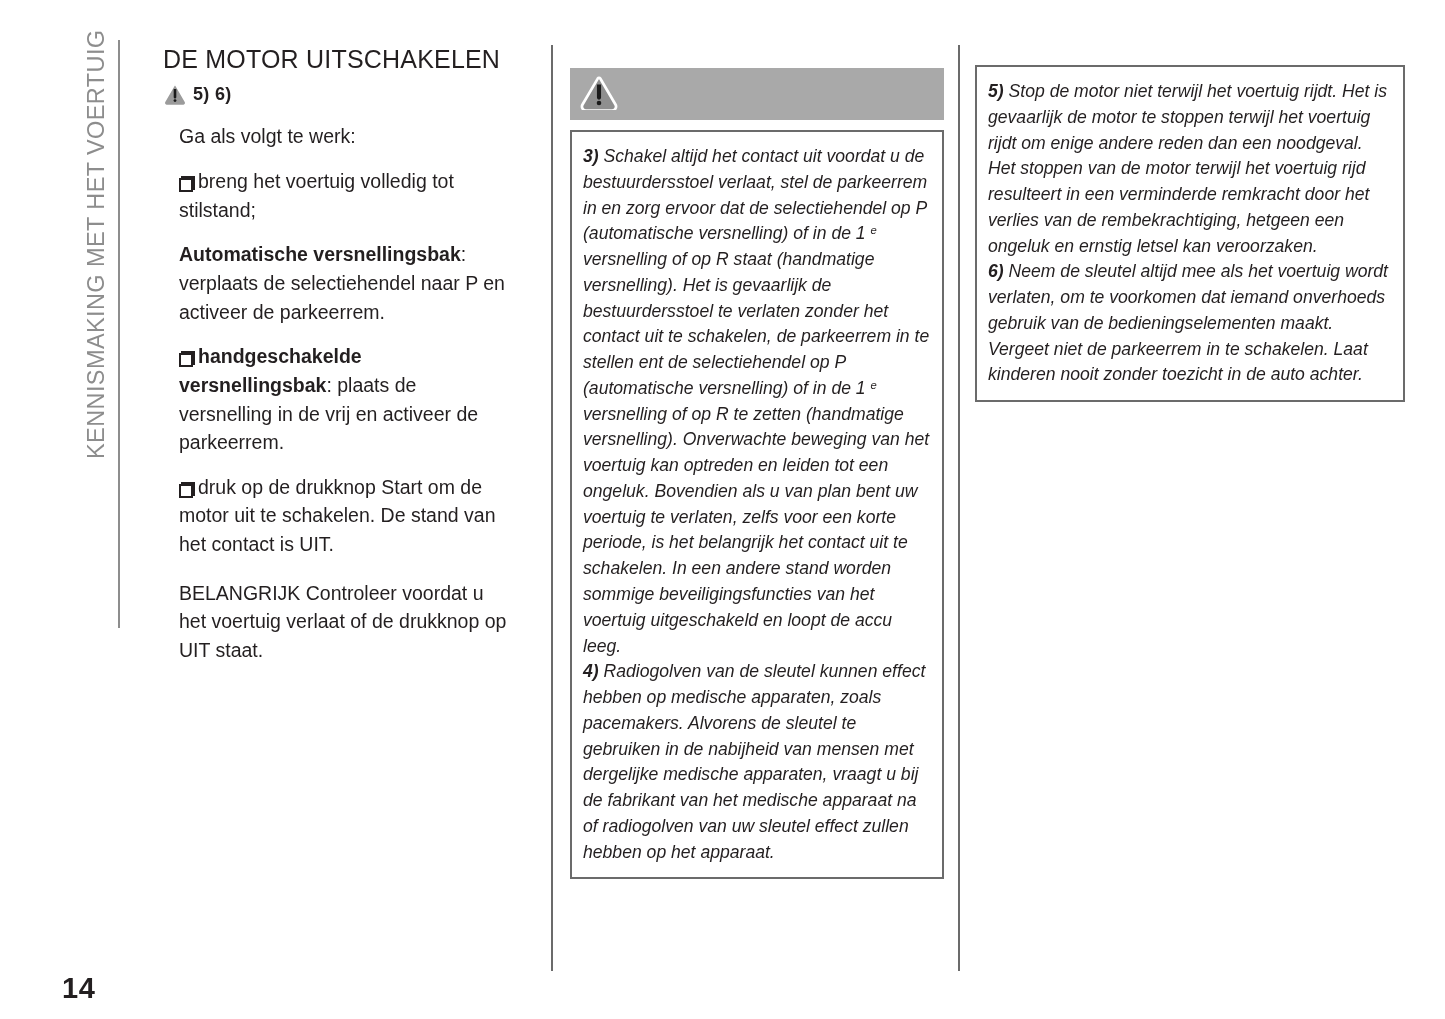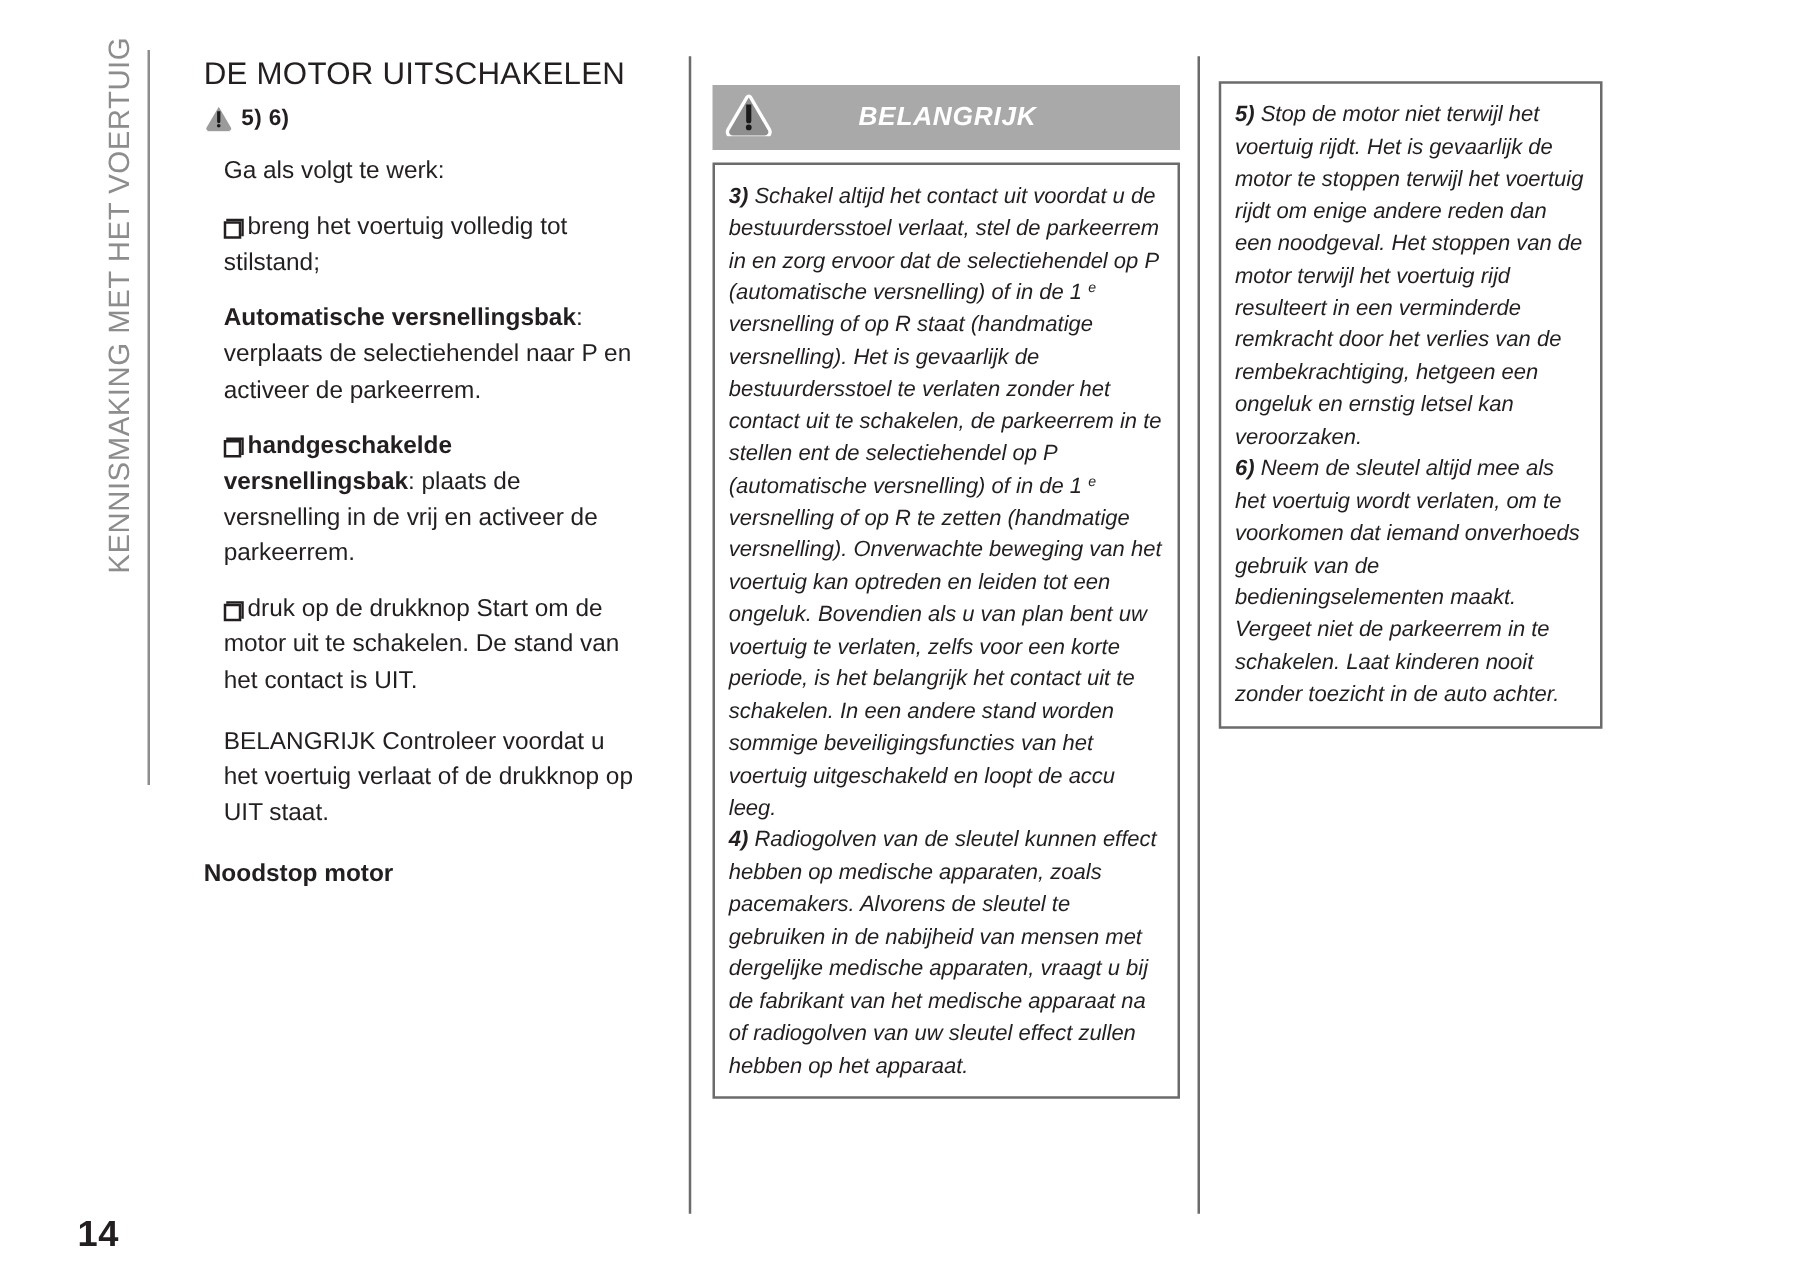--- a/index.html
+++ b/index.html
@@ -177,21 +177,21 @@
     font-size: 0.64em;
     vertical-align: 0.45em;
     font-style: italic;
   }
 
   
   .col3 {
     position: absolute;
     left: 975px;
     top: 55px;
-    width: 307px;
+    width: 430px;
   }
 
   
   .page-num {
     position: absolute;
     left: 62px;
     top: 972px;
     font-size: 29px;
     font-weight: bold;
     letter-spacing: 0.5px;
@@ -230,35 +230,33 @@
     <p class="body-p"><span class="sqbullet"></span><span>breng het voertuig volledig tot stilstand;</span></p>
 
     <p class="body-p"><span class="bold">Automatische versnellingsbak</span><span>: verplaats de selectiehendel naar P en activeer de parkeerrem.</span></p>
 
     <p class="body-p"><span class="sqbullet"></span><span class="bold">handgeschakelde versnellingsbak</span><span>: plaats de versnelling in de vrij en activeer de parkeerrem.</span></p>
 
     <p class="body-p"><span class="sqbullet"></span><span>druk op de drukknop Start om de motor uit te schakelen. De stand van het contact is UIT.</span></p>
 
     <p class="body-p gap-p">BELANGRIJK Controleer voordat u het voertuig verlaat of de drukknop op UIT staat.</p>
 
-    <h3 class="h3">Noodstop motor</h3>
 
   </div>
 
   <div class="col2">
 
     <div class="belangrijk-header">
       <span>
         <svg width="38" height="35" viewBox="0 0 24 22" aria-hidden="true">
           <path d="M11.2 2.2 L1.6 18.6 a2.6 2.6 0 0 0 2.3 3.9 H20.1 a2.6 2.6 0 0 0 2.3 -3.9 L12.8 2.2 a0.95 0.95 0 0 0 -1.6 0 Z" fill="#8f8f8f" stroke="#ffffff" stroke-width="1.7"></path>
           <path d="M10.7 6.0 L10.7 14.2 a1.3 1.3 0 0 0 2.6 0 L13.3 6.0 Z" fill="#1a1a1a"></path>
           <circle cx="12" cy="17.6" r="1.45" fill="#1a1a1a"></circle>
         </svg>
       </span>
-      <span class="belangrijk-title">BELANGRIJK</span>
     </div>
 
     <div class="note-box">
       <p class="note-text"><span class="note-num">3)</span> <span>Schakel altijd het contact uit voordat u de bestuurdersstoel verlaat, stel de parkeerrem in en zorg ervoor dat de selectiehendel op P (automatische versnelling) of in de 1 </span><sup class="ord">e</sup><span> versnelling of op R staat (handmatige versnelling). Het is gevaarlijk de bestuurdersstoel te verlaten zonder het contact uit te schakelen, de parkeerrem in te stellen ent de selectiehendel op P (automatische versnelling) of in de 1 </span><sup class="ord">e</sup><span> versnelling of op R te zetten (handmatige versnelling). Onverwachte beweging van het voertuig kan optreden en leiden tot een ongeluk. Bovendien als u van plan bent uw voertuig te verlaten, zelfs voor een korte periode, is het belangrijk het contact uit te schakelen. In een andere stand worden sommige beveiligingsfuncties van het voertuig uitgeschakeld en loopt de accu leeg.</span></p>
 
       <p class="note-text"><span class="note-num">4)</span> <span>Radiogolven van de sleutel kunnen effect hebben op medische apparaten, zoals pacemakers. Alvorens de sleutel te gebruiken in de nabijheid van mensen met dergelijke medische apparaten, vraagt u bij de fabrikant van het medische apparaat na of radiogolven van uw sleutel effect zullen hebben op het apparaat.</span></p>
     </div>
   </div>
 
   <div class="col3">

